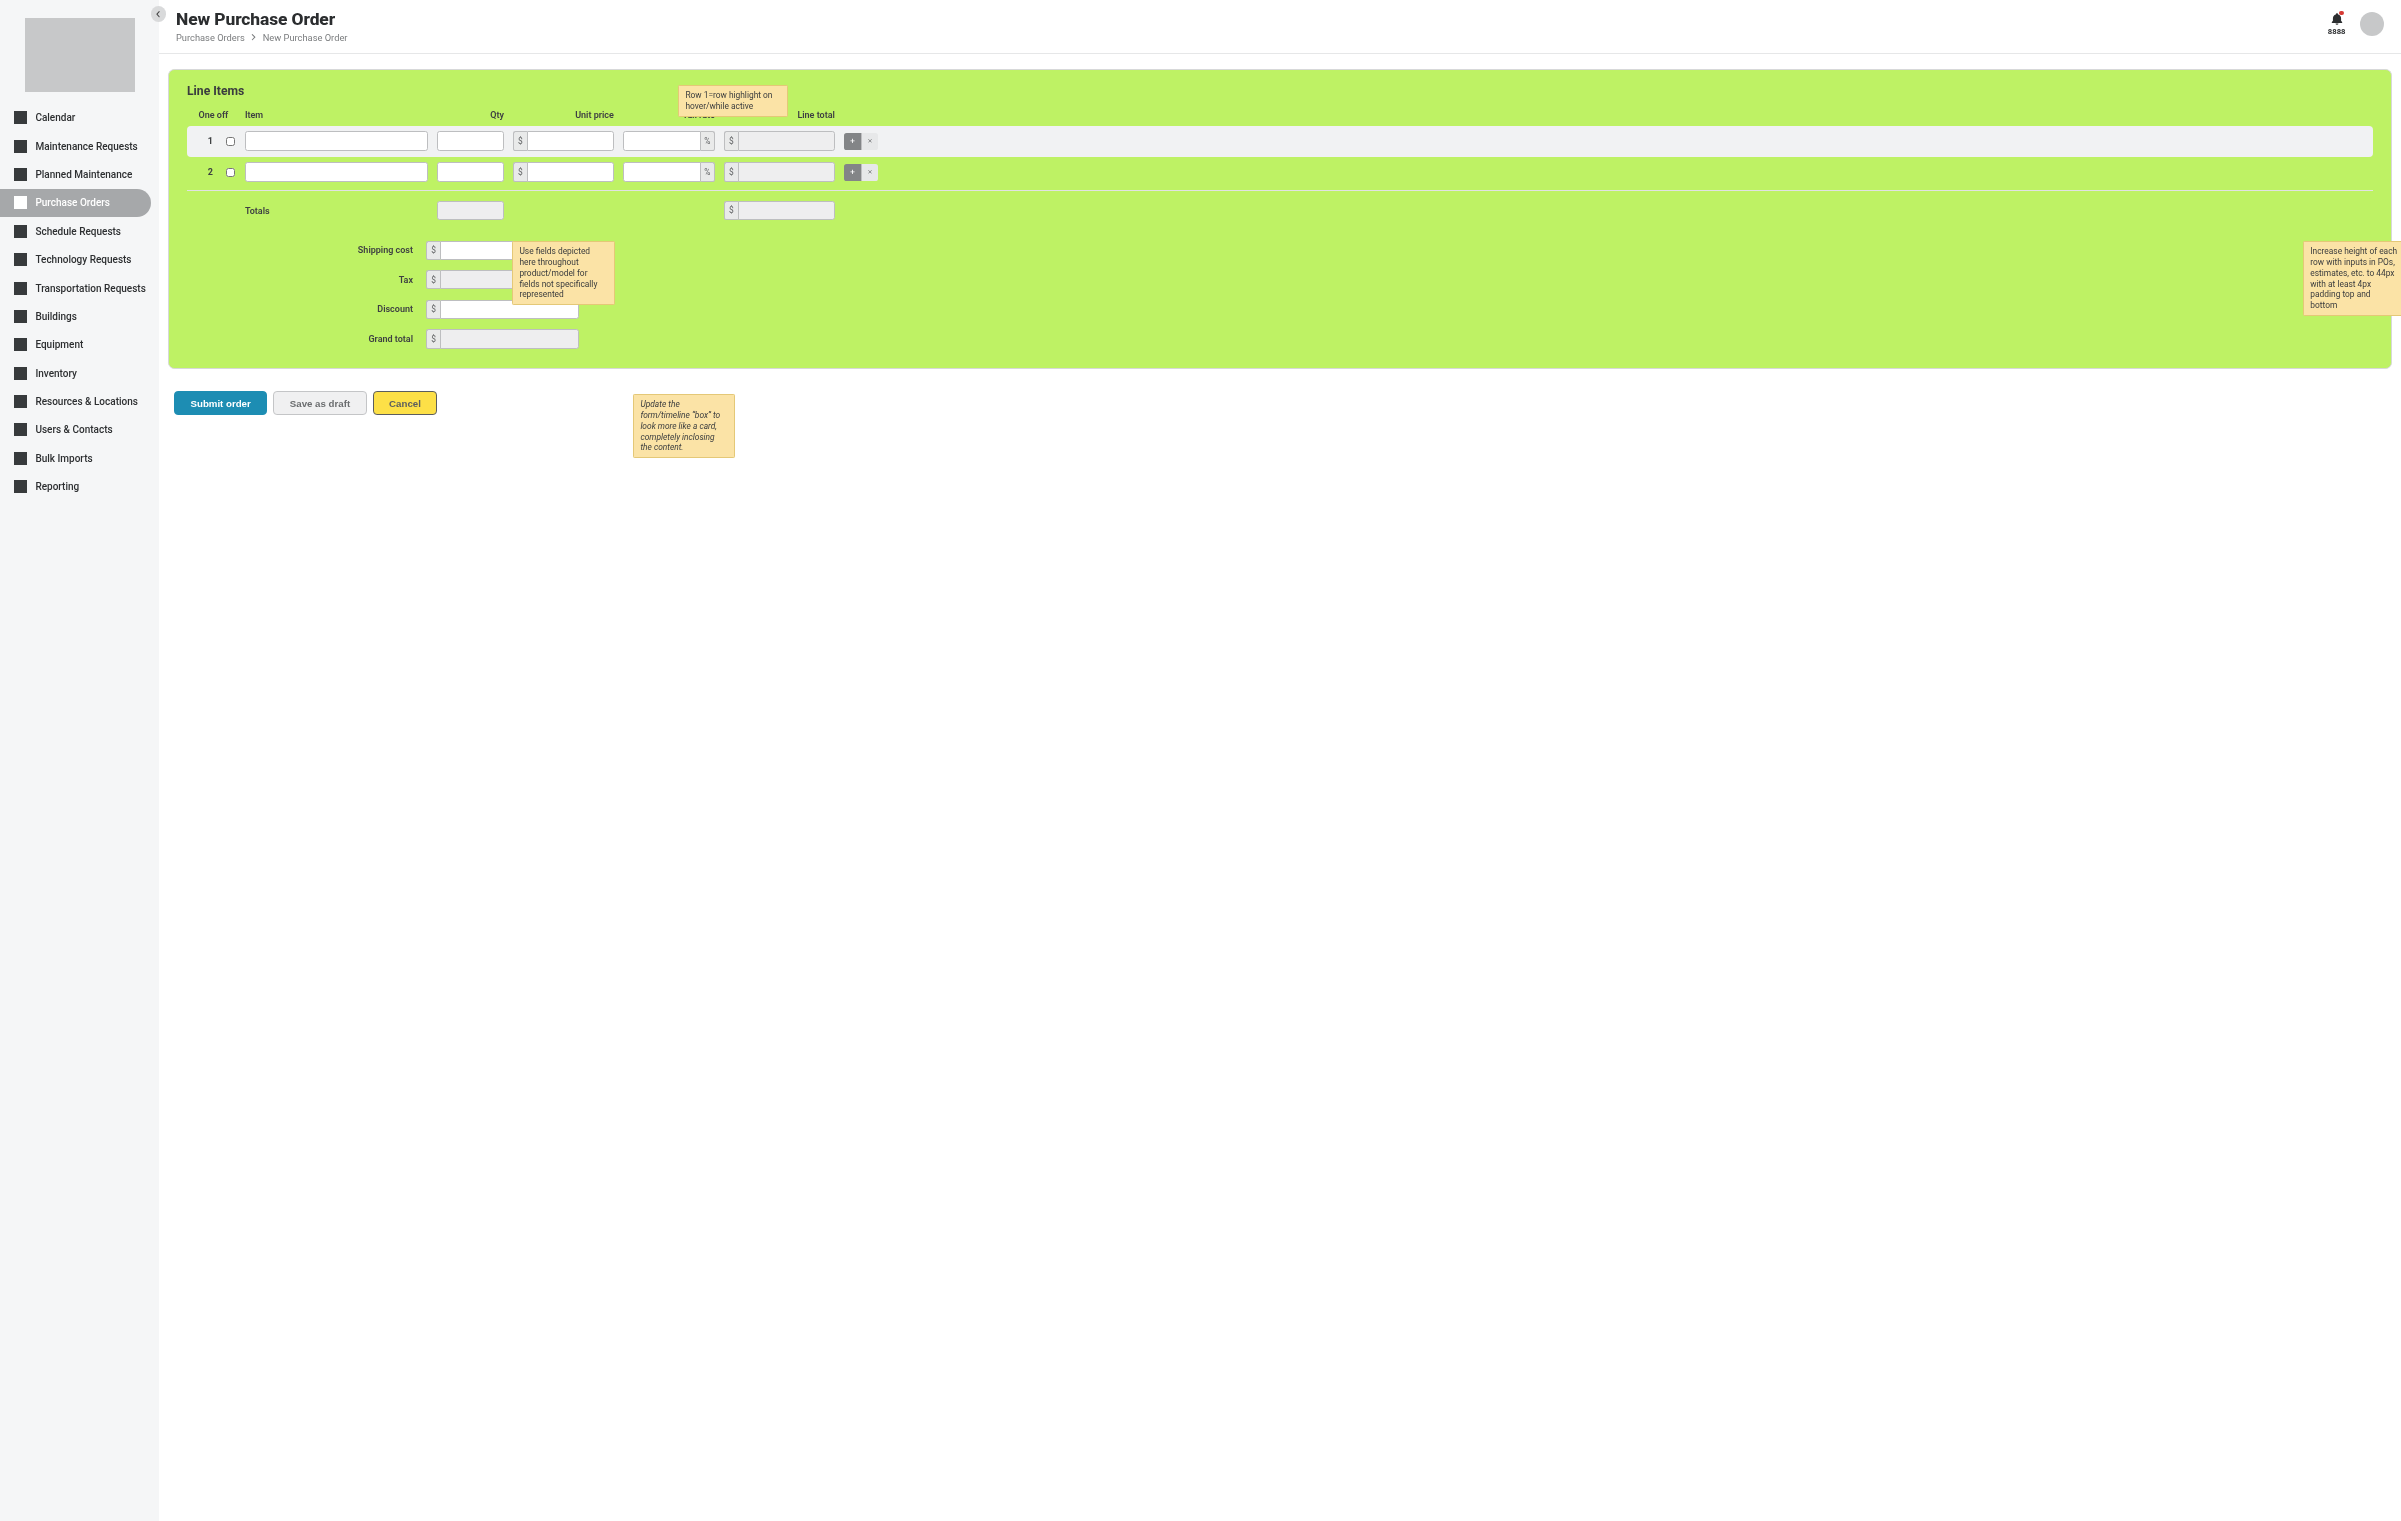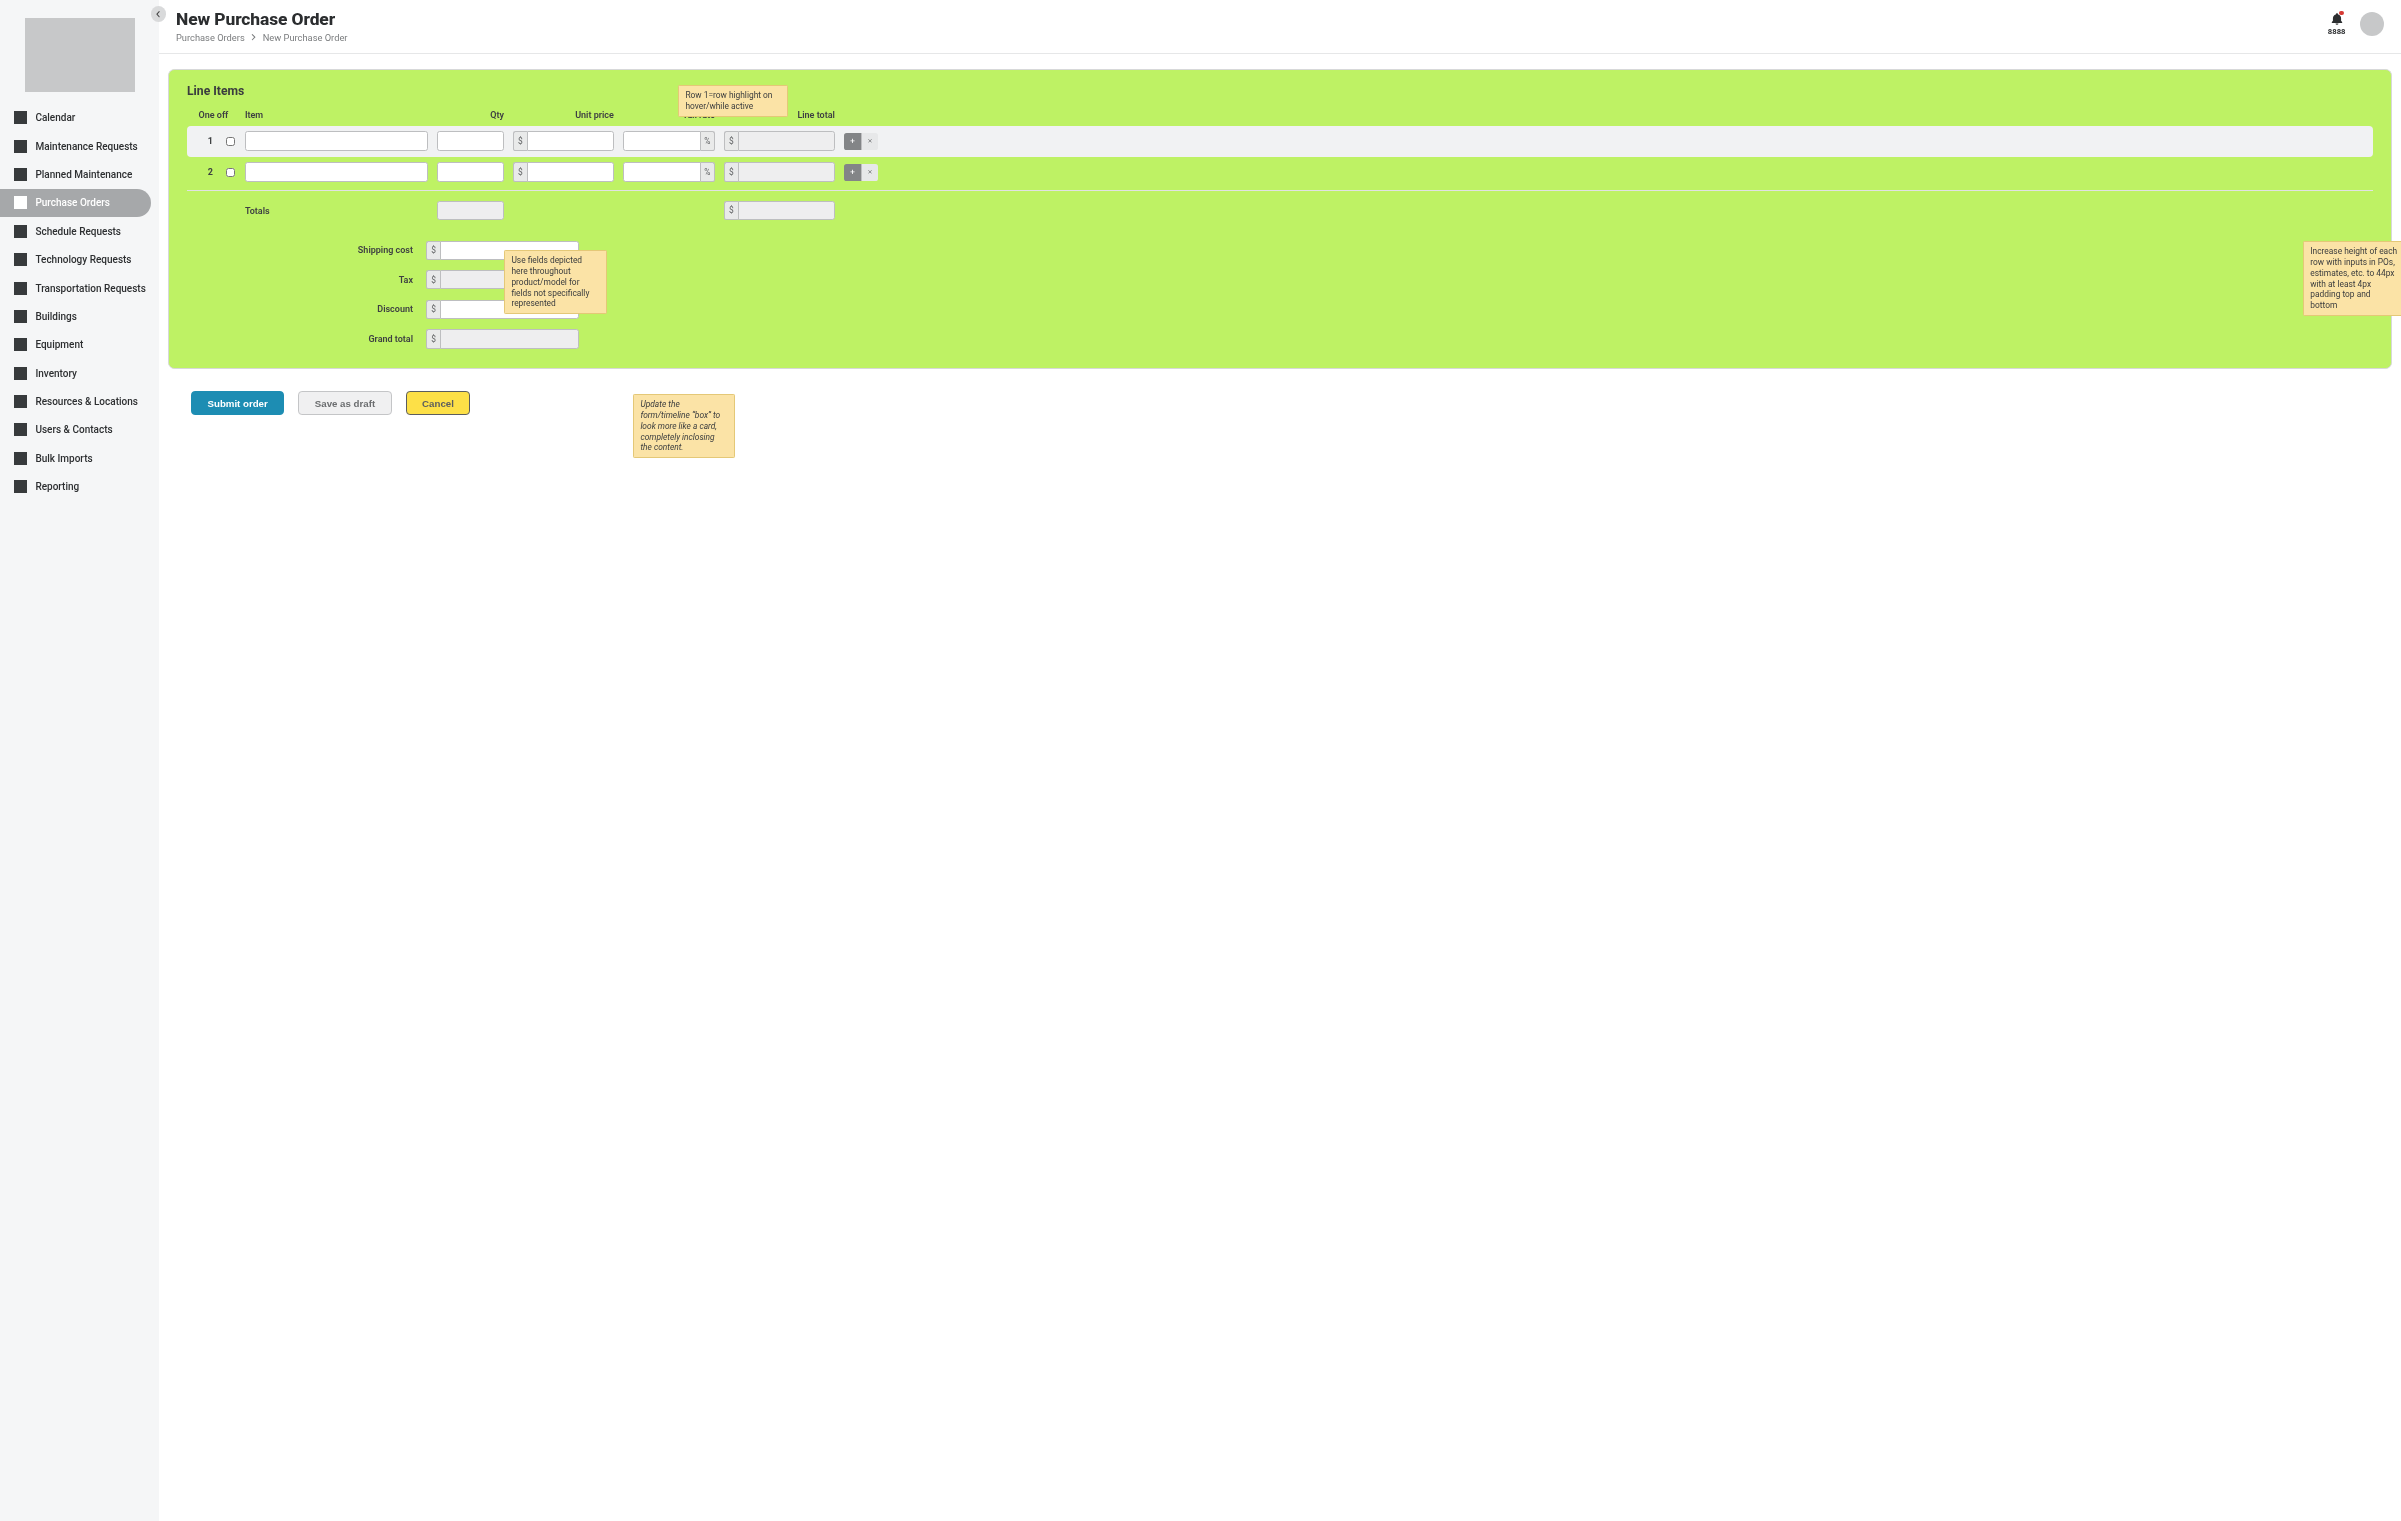--- a/index.html
+++ b/index.html
@@ -284,22 +284,22 @@
   .summary-row .slabel {
     font-size: 9px;
     font-weight: 600;
     color: #3e4042;
     text-align: right;
   }
 
   
   .actions {
     display: flex;
-    gap: 14px;
-    margin: 22px 0 0 23px;
+    gap: 6px;
+    margin: 22px 0 0 6px;
   }
   .btn {
     height: 24.5px;
     padding: 0 15.5px;
     border-radius: 3.9px;
     font-size: 9.7px;
     font-weight: 700;
     cursor: pointer;
     border: 0.6px solid transparent;
     display: inline-flex;
@@ -571,20 +571,20 @@
         </div>
       </div>
 
       <div class="actions">
         <button class="btn primary">Submit order</button>
         <button class="btn secondary">Save as draft</button>
         <button class="btn ghost">Cancel</button>
       </div>
 
       <div class="note" style="top:31px; left:519px;">Row 1=row highlight on hover/while active</div>
-      <div class="note" style="top:187px; left:345px; max-width:103px;margin-top:9px;">Use fields depicted here throughout product/model for fields not specifically represented</div>
+      <div class="note" style="top:187px; left:353px; max-width:103px;">Use fields depicted here throughout product/model for fields not specifically represented</div>
       <div class="note" style="top:187px; right:-3.9px; max-width:102px;">Increase height of each row with inputs in POs, estimates, etc. to 44px with at least 4px padding top and bottom</div>
       <div class="note" style="top:340px; left:474px; max-width:102px;font-style:italic;">Update the form/timeline “box” to look more like a card, completely inclosing the content.</div>
 
     </div>
   </div>
 </div>
 
 
 </body></html>

